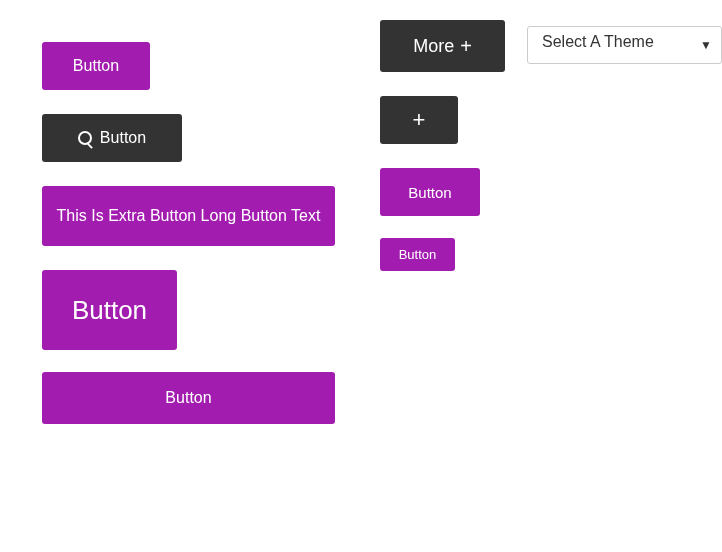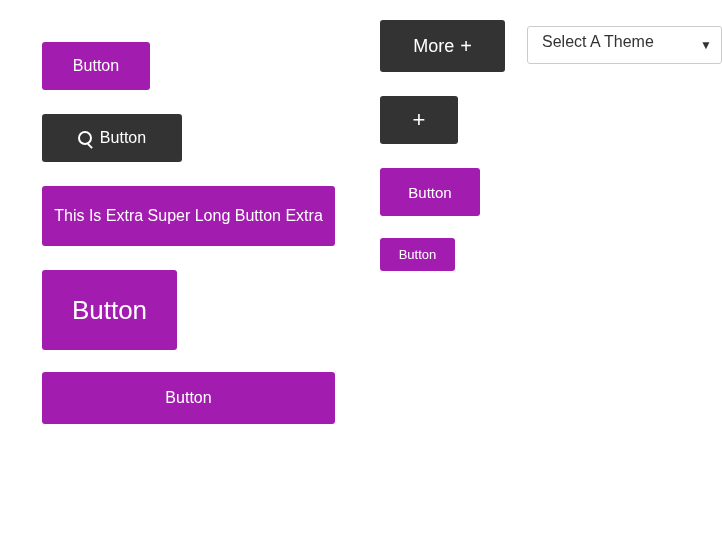--- a/index.html
+++ b/index.html
@@ -220,21 +220,21 @@
 
   <div class="left-column">
 
     <button class="btn-dark btn-row1">Button</button>
 
     <button class="btn-search">
       <span class="search-icon-shape"></span>
       <span>Button</span>
     </button>
 
-    <button class="btn-dark btn-long">This Is Extra Super Long Button Extra</button>
+    <button class="btn-dark btn-long">This Is Extra Button Long Button Text</button>
 
     <button class="btn-dark btn-big">Button</button>
 
     <button class="btn-dark btn-wide">Button</button>
 
   </div>
 
   <div class="right-column">
 
     <button class="btn-more">

